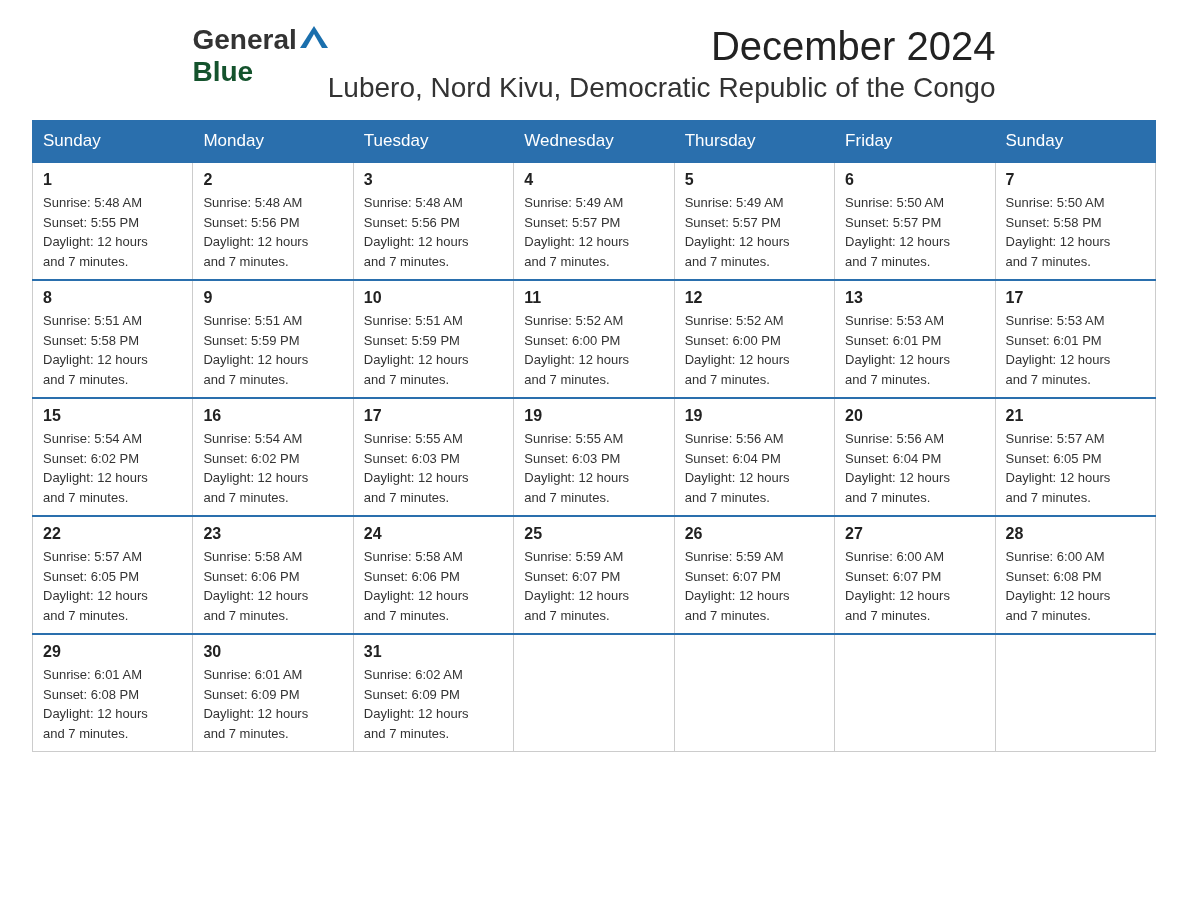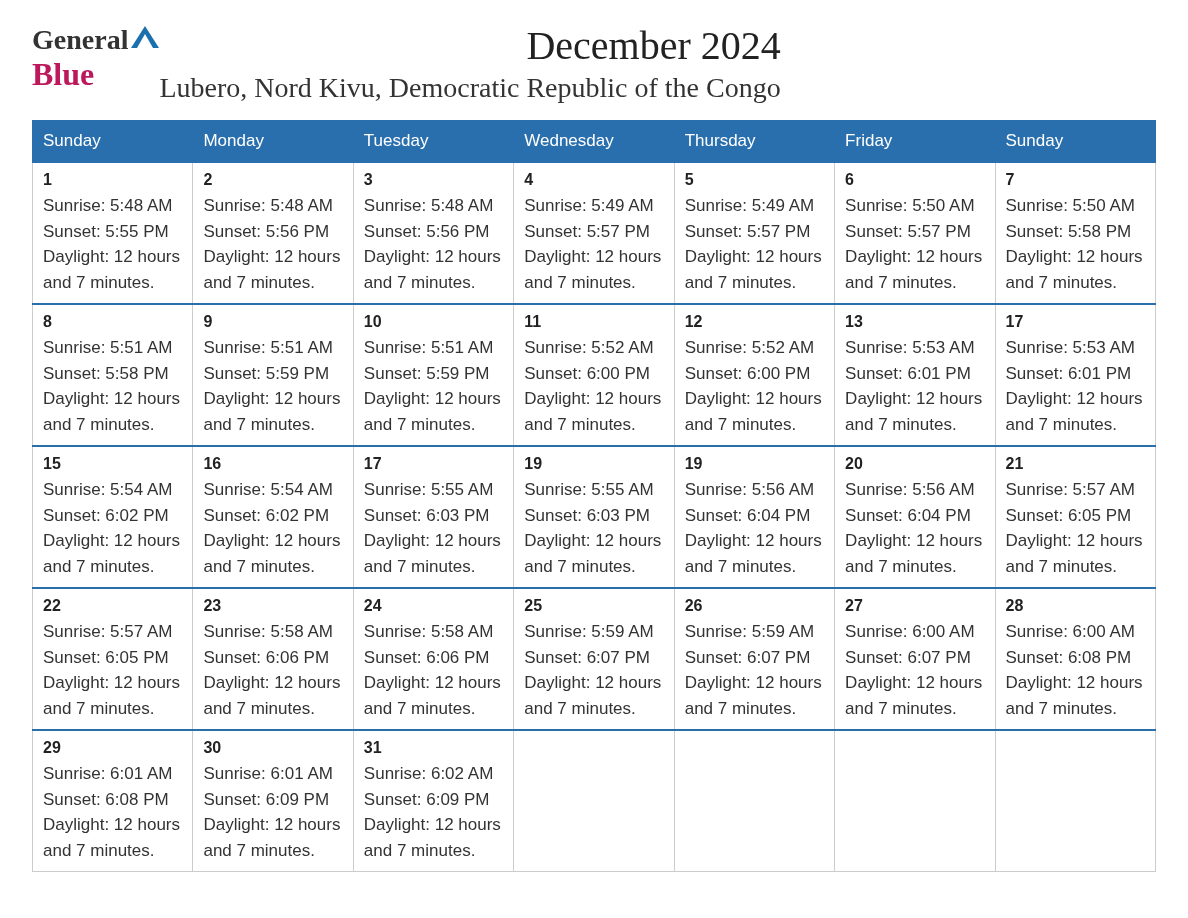--- a/index.html
+++ b/index.html
@@ -5,24 +5,23 @@
     * { box-sizing: border-box; margin: 0; padding: 0; }
     body {
       font-family: Arial, sans-serif;
       background: #fff;
       padding: 24px 32px;
       width: 1188px;
       min-height: 918px;
     }
     .header-row {
       display: flex;
-      justify-content: flex-start;
+      justify-content: center;
       align-items: flex-start;
       margin-bottom: 6px;
-      font-family: Liberation Serif, serif;
     }
     .title-section {
       text-align: right;
     }
     .calendar-title {
       font-size: 40px;
       font-weight: normal;
       color: #222;
       line-height: 1.1;
     }
@@ -56,21 +55,21 @@
       color: #333;
     }
     .day-number {
       font-size: 16px;
       font-weight: bold;
       color: #222;
       display: block;
       margin-bottom: 4px;
     }
     .day-info {
-      font-size: 17px;
+      font-size: 13px;
       color: #333;
       line-height: 1.5;
     }
     .empty-cell {
       background: #fff;
     }
     .calendar-table tr td {
       border-top: 2px solid #2a6fad;
       border-bottom: 1px solid #ccc;
       border-left: 1px solid #ccc;
@@ -93,21 +92,21 @@
 <div class="header-row">
   <div class="logo-area">
     <div class="logo-word-row">
       <span style="font-size:28px;font-weight:bold;color:#333;">General</span>
       <svg width="28" height="28" viewBox="0 0 28 28" style="margin-left:3px;margin-top:-4px;">
         <polygon points="14,2 28,24 0,24" fill="#1a6fad"></polygon>
         <polygon points="14,10 22,24 6,24" fill="#fff"></polygon>
       </svg>
     </div>
     <div>
-      <span style="font-size:32px;font-weight:bold;color:#be185d;">Blue</span>
+      <span style="font-size:28px;font-weight:bold;color:#14532d;">Blue</span>
     </div>
   </div>
   <div class="title-section">
     <div class="calendar-title">December 2024</div>
     <div class="calendar-subtitle">Lubero, Nord Kivu, Democratic Republic of the Congo</div>
   </div>
 </div>
 
 <table class="calendar-table">
   <thead>

